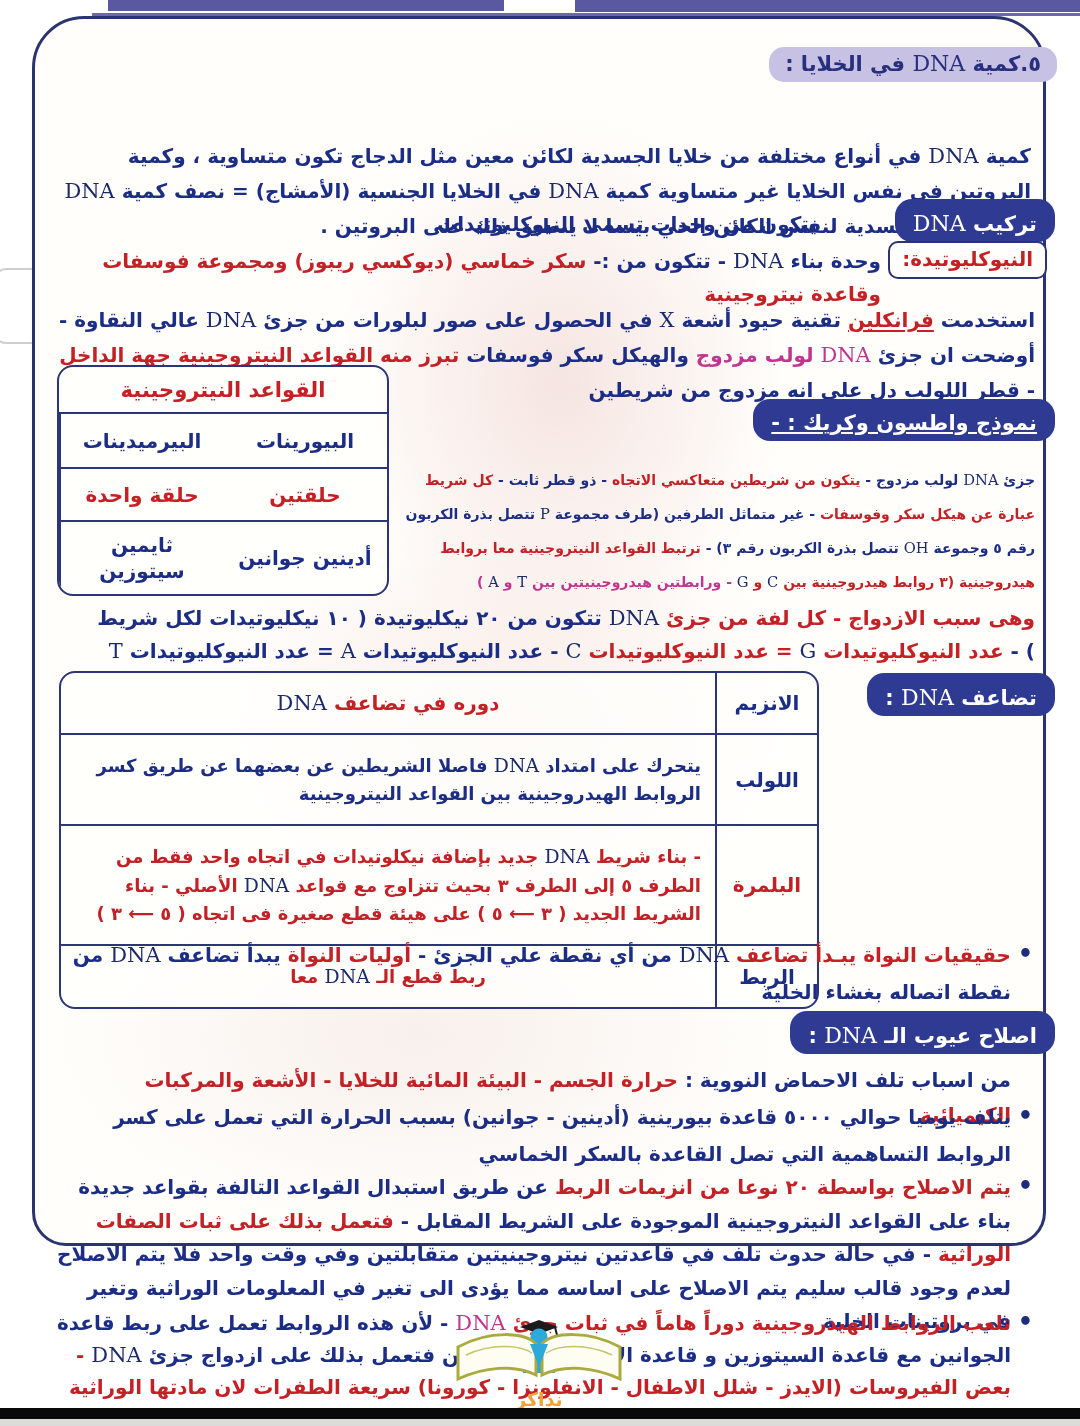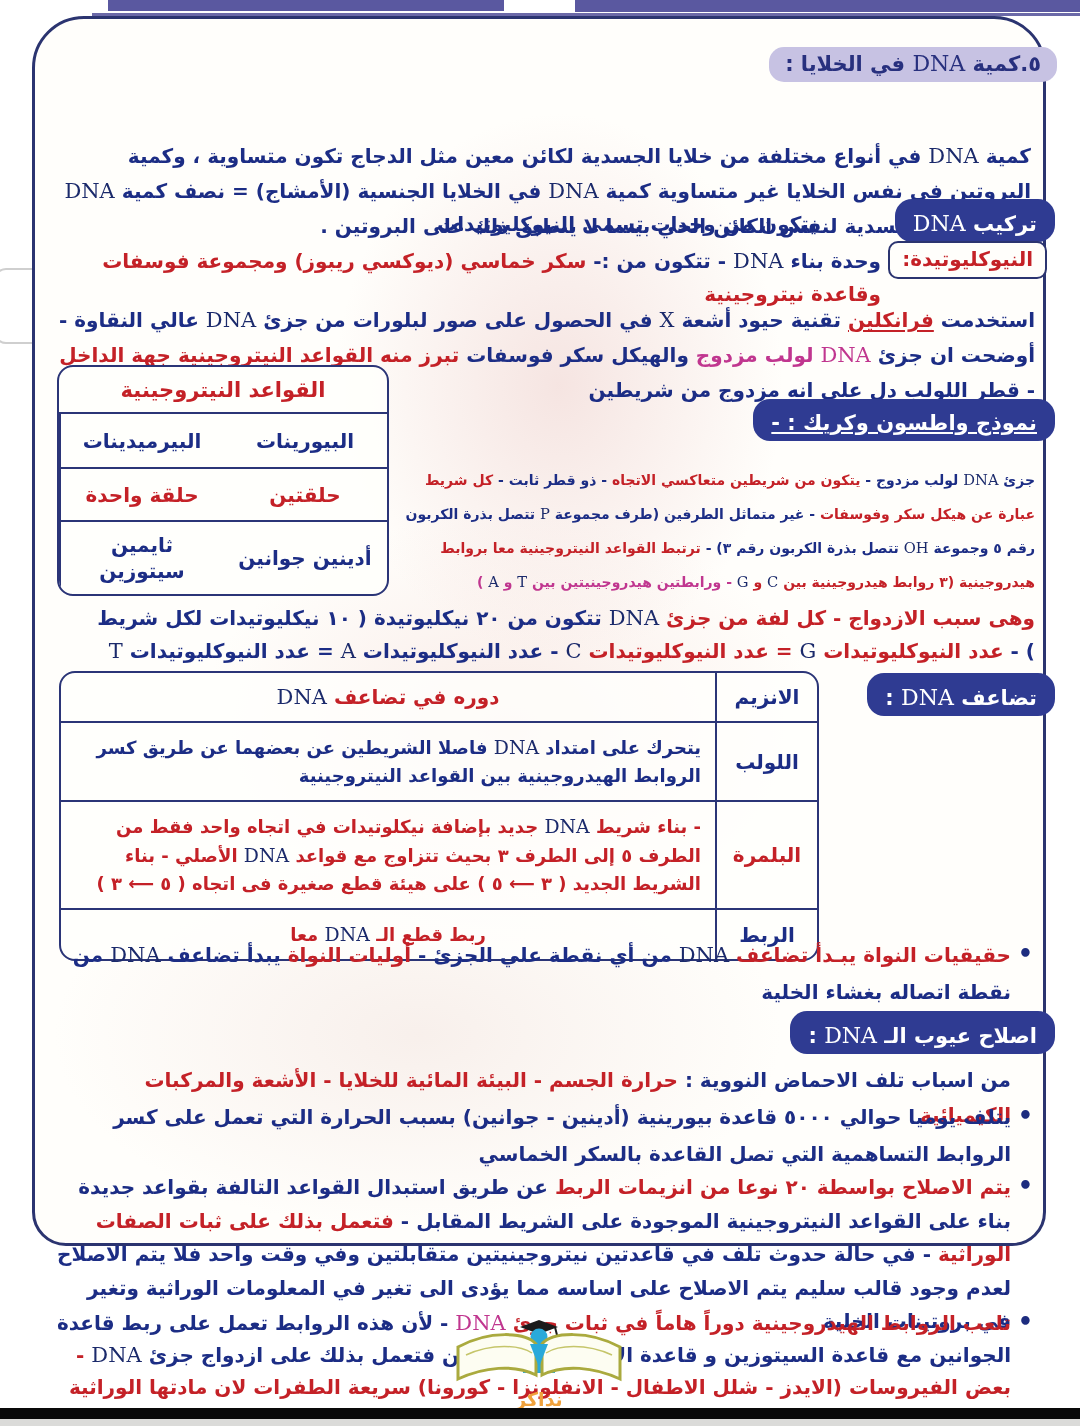--- a/index.html
+++ b/index.html
@@ -56,21 +56,21 @@
   .bt-cell.vr{border-left:2.5px solid #2b3577;}
   .bt-cell.hr{border-top:2.5px solid #2b3577;}
 
   
   .etable{position:absolute;border:2.5px solid #2b3577;border-radius:16px;background:rgba(255,255,252,0.8);
     overflow:hidden;}
   .et-row{display:grid;grid-template-columns:102px 1fr;}
   .et-row + .et-row{border-top:2.5px solid #2b3577;}
   .et-name{border-left:2.5px solid #2b3577;display:flex;align-items:center;justify-content:center;
     font-size:20px;font-weight:bold;padding:4px;}
-  .et-desc{padding:10px 14px;font-size:18px;font-weight:bold;line-height:28px;text-align:right;}
+  .et-desc{padding:16px 14px;font-size:18px;font-weight:bold;line-height:28px;text-align:right;}
   .et-desc.center{text-align:center;}
 
   
   .logo{position:absolute;top:1298px;left:50%;transform:translateX(-50%);width:210px;text-align:center;}
   .logo-ar{font-size:19px;font-weight:bold;color:#f0a23c;line-height:24px;}
   .logo-en{font-size:19px;font-weight:bold;font-style:italic;color:#a8742c;line-height:18px;margin-top:-4px;
     font-family:"DejaVu Sans",sans-serif;}
 </style>
 </head>
 <body>

